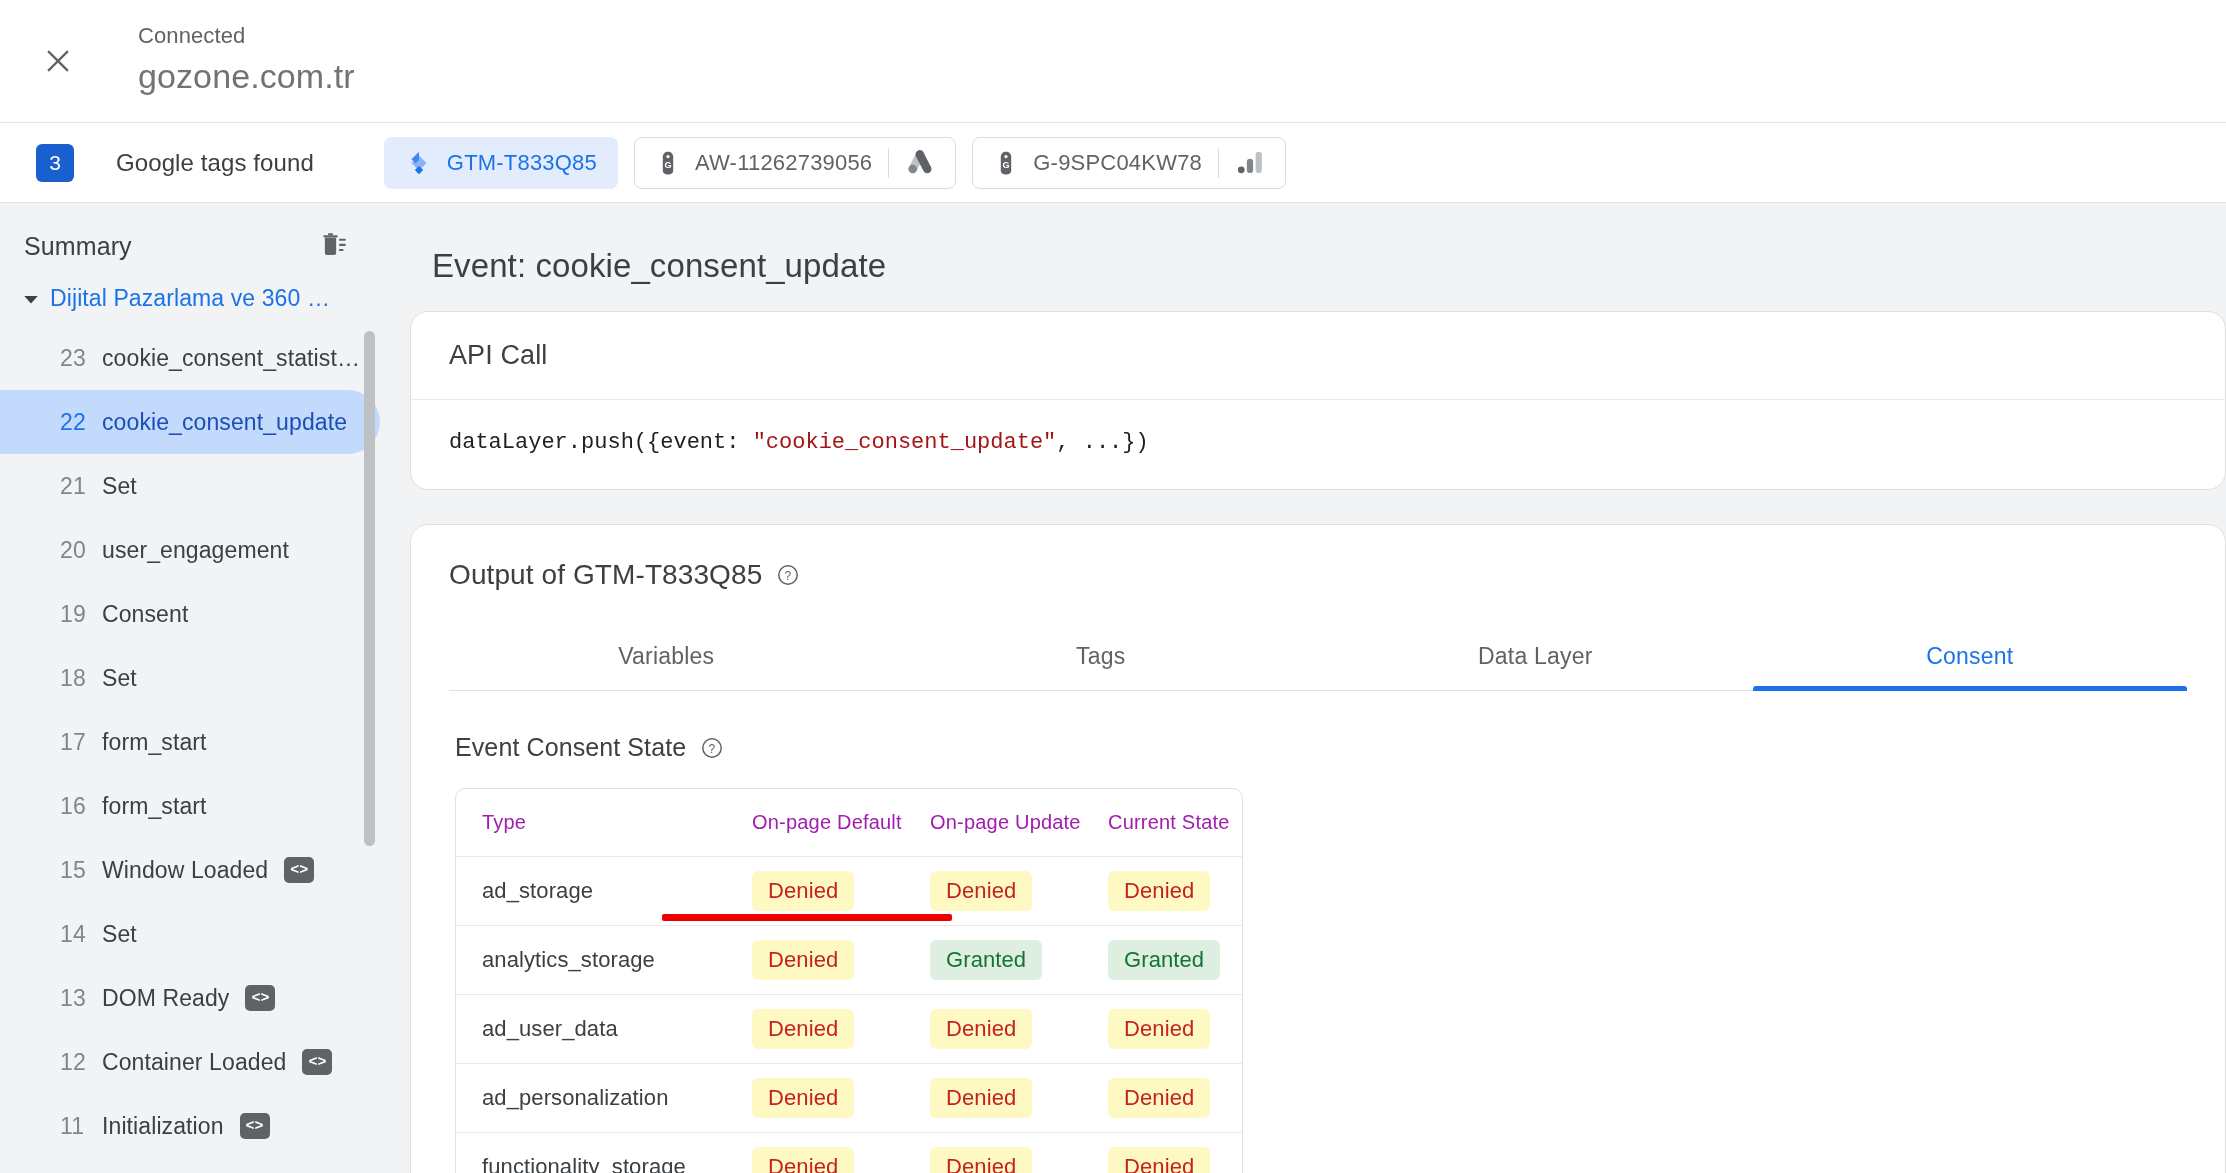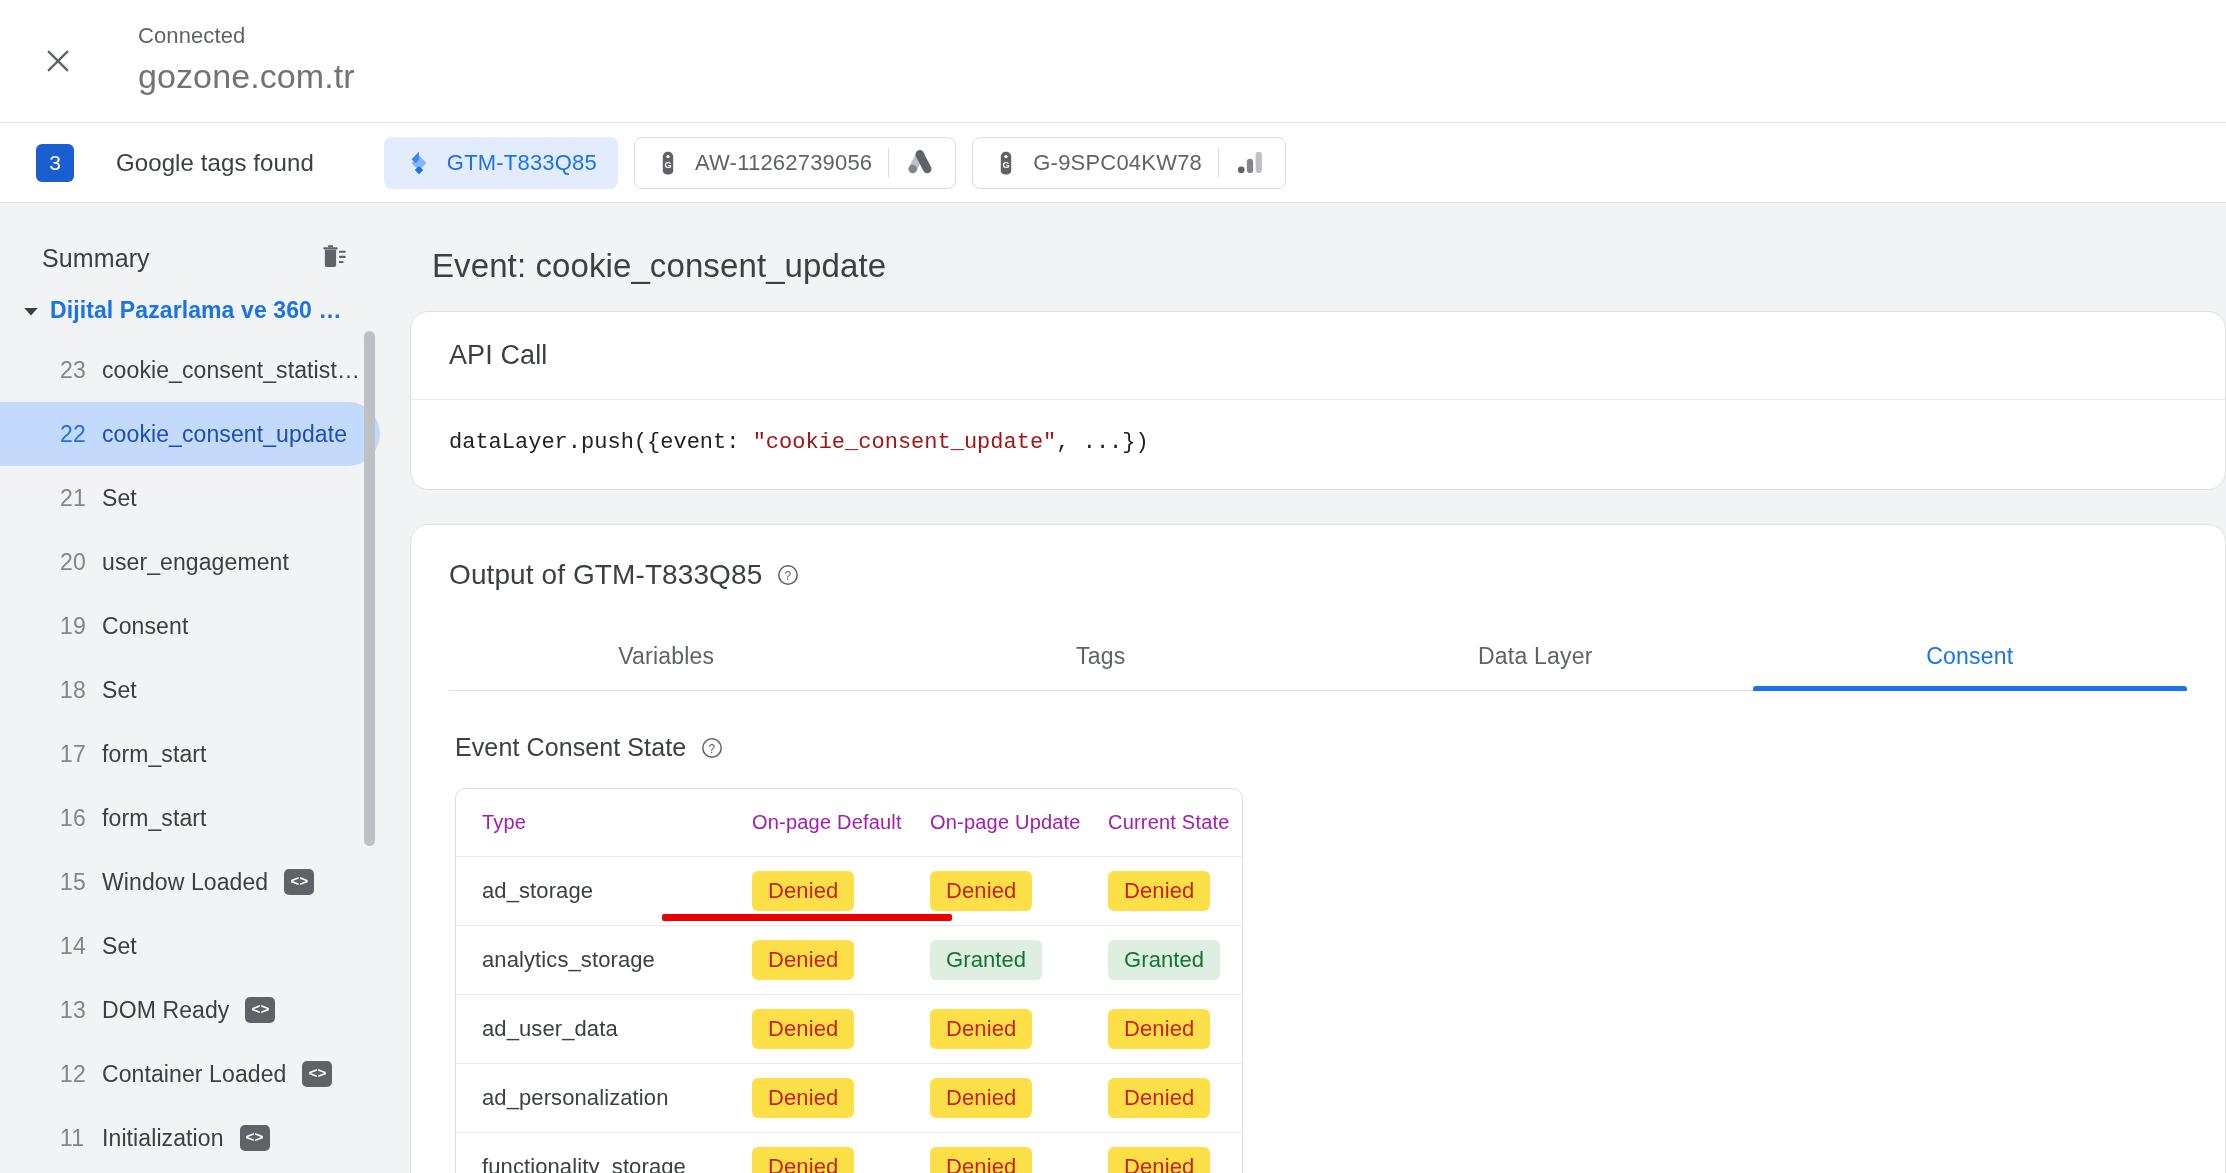--- a/index.html
+++ b/index.html
@@ -114,22 +114,21 @@
     width: 380px;
     flex: 0 0 380px;
     background: #f1f3f4;
     position: relative;
     overflow: hidden;
   }
   .sidebar-header {
     display: flex;
     align-items: center;
     justify-content: space-between;
-    padding: 28px 32px 14px 42px;
-    margin-top: 12px;
+    padding: 28px 32px 14px 24px;
   }
   .sidebar-title {
     font-size: 25px;
     color: #3c4043;
     letter-spacing: .1px;
   }
   .trash-icon { cursor: pointer; display: flex; }
   .group-row {
     display: flex;
     align-items: center;
@@ -138,21 +137,21 @@
   }
   .caret {
     width: 26px; height: 26px;
     display: flex; align-items: center; justify-content: center;
     margin-right: 6px;
     flex: 0 0 auto;
   }
   .group-label {
     font-size: 23px;
     color: #1a73e8;
-    font-weight: 700;
+    font-weight: 400;
     letter-spacing: .1px;
     white-space: nowrap;
     overflow: hidden;
   }
   .evt-list { padding-top: 4px; }
   .evt {
     display: flex;
     align-items: center;
     height: 64px;
     padding-left: 60px;
@@ -322,21 +321,21 @@
   }
   table.consent tr:last-child td { border-bottom: none; }
   table.consent td.name { padding-left: 26px; }
   .pill {
     display: inline-block;
     padding: 7px 16px;
     border-radius: 6px;
     font-size: 22px;
     letter-spacing: .1px;
   }
-  .pill.denied { background: #fde047; color: #c5221f; }
+  .pill.denied { background: #fef9c3; color: #c5221f; }
   .pill.granted { background: #deefe1; color: #137333; }
   .annot-line {
     position: absolute;
     height: 7px;
     background: #ee0000;
     border-radius: 2px;
     pointer-events: none;
   }
 </style>
 </head>

